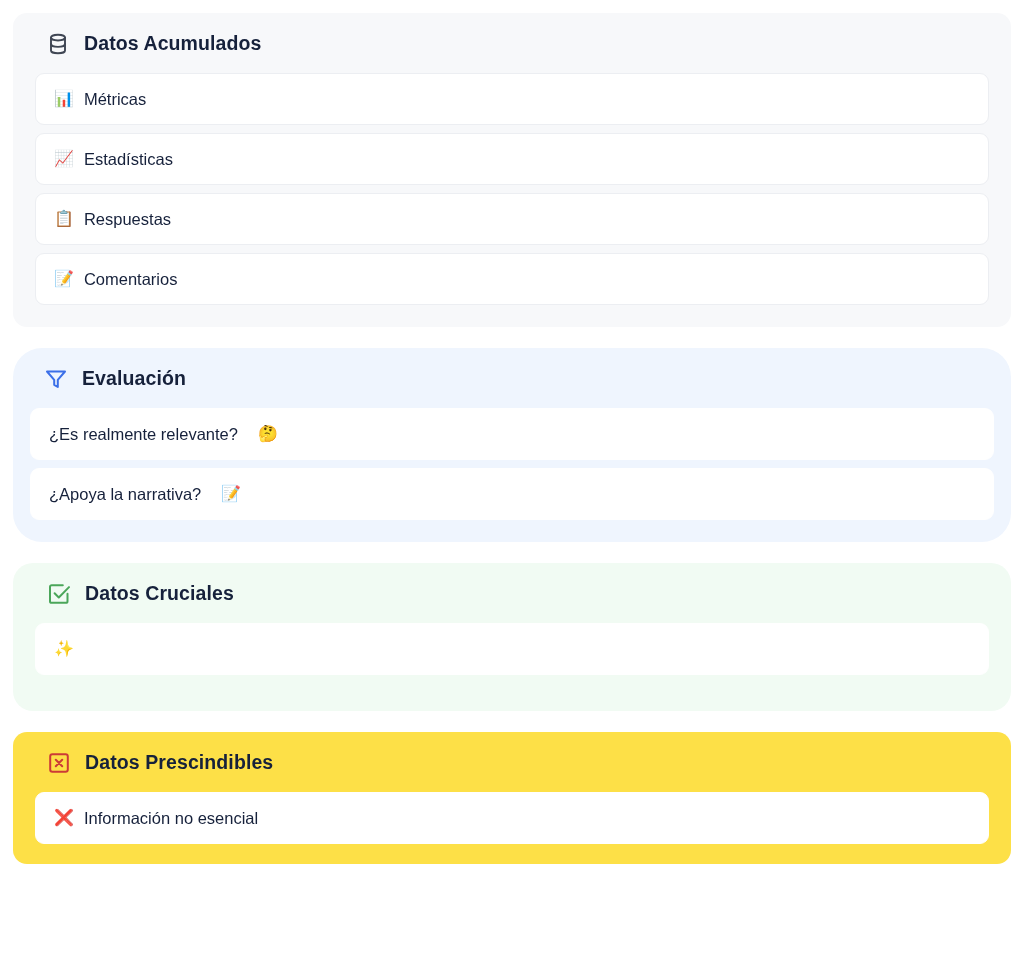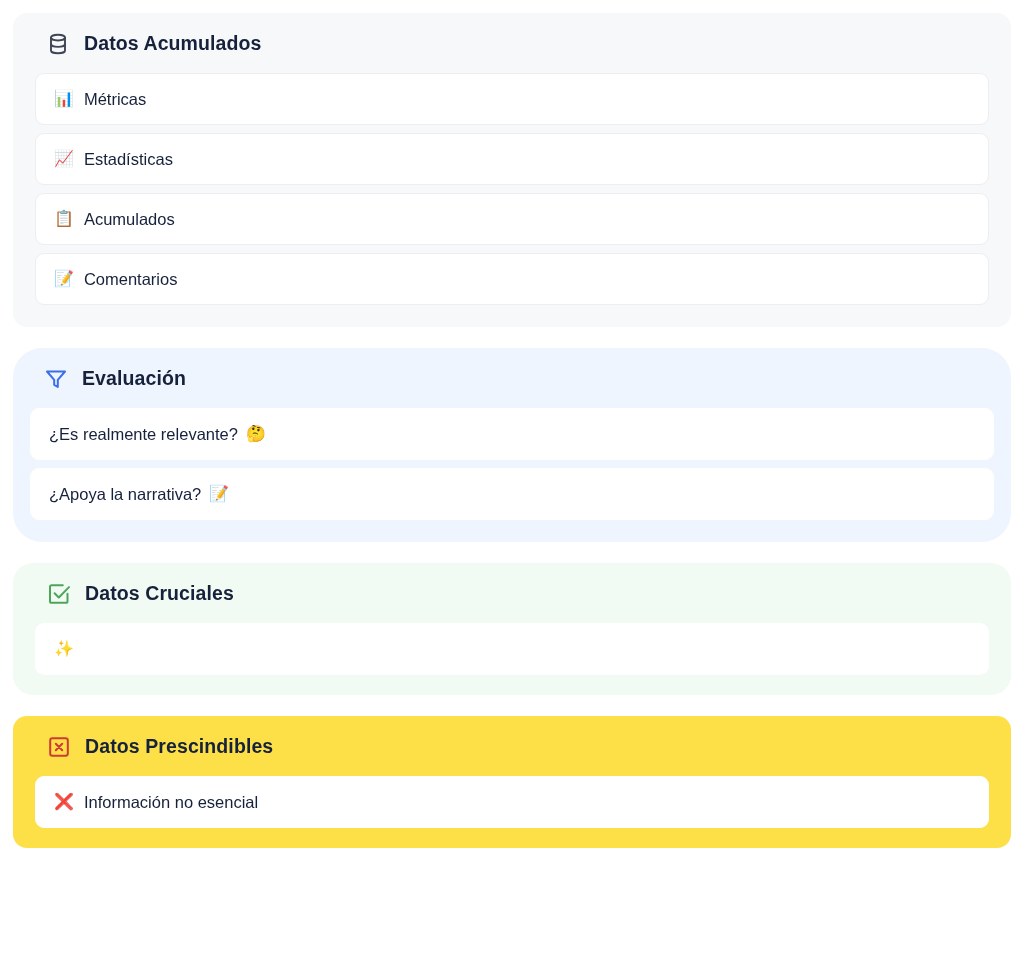--- a/index.html
+++ b/index.html
@@ -96,26 +96,26 @@
 
   .card--evaluation {
     background: #eff5fe;
     padding-left: 17px;
     padding-right: 17px;
     border-radius: 29px;
   }
   .card--evaluation .card-header { padding-left: 13px; }
   .card--evaluation .item {
     border-color: #ffffff;
-    gap: 8px;
+    gap: 20px;
   }
 
   .card--crucial {
     background: #f1fbf3;
-    padding-bottom: 20px;
+    padding-bottom: 36px;
     border-radius: 20px;
   }
   .card--crucial .card-header { padding-left: 11px; }
   .card--crucial .item { border-color: #ffffff; }
 
   .card--disposable {
     background: #fde047;
     padding-bottom: 20px;
   }
   .card--disposable .card-header { padding-left: 11px; }
@@ -145,21 +145,21 @@
       <div class="item">
         <span class="item-emoji">📊</span>
         <span class="item-label">Métricas</span>
       </div>
       <div class="item">
         <span class="item-emoji">📈</span>
         <span class="item-label">Estadísticas</span>
       </div>
       <div class="item">
         <span class="item-emoji">📋</span>
-        <span class="item-label">Acumulados</span>
+        <span class="item-label">Respuestas</span>
       </div>
       <div class="item">
         <span class="item-emoji">📝</span>
         <span class="item-label">Comentarios</span>
       </div>
     </div>
   </section>
 
   <section class="card card--evaluation">
     <div class="card-header">

